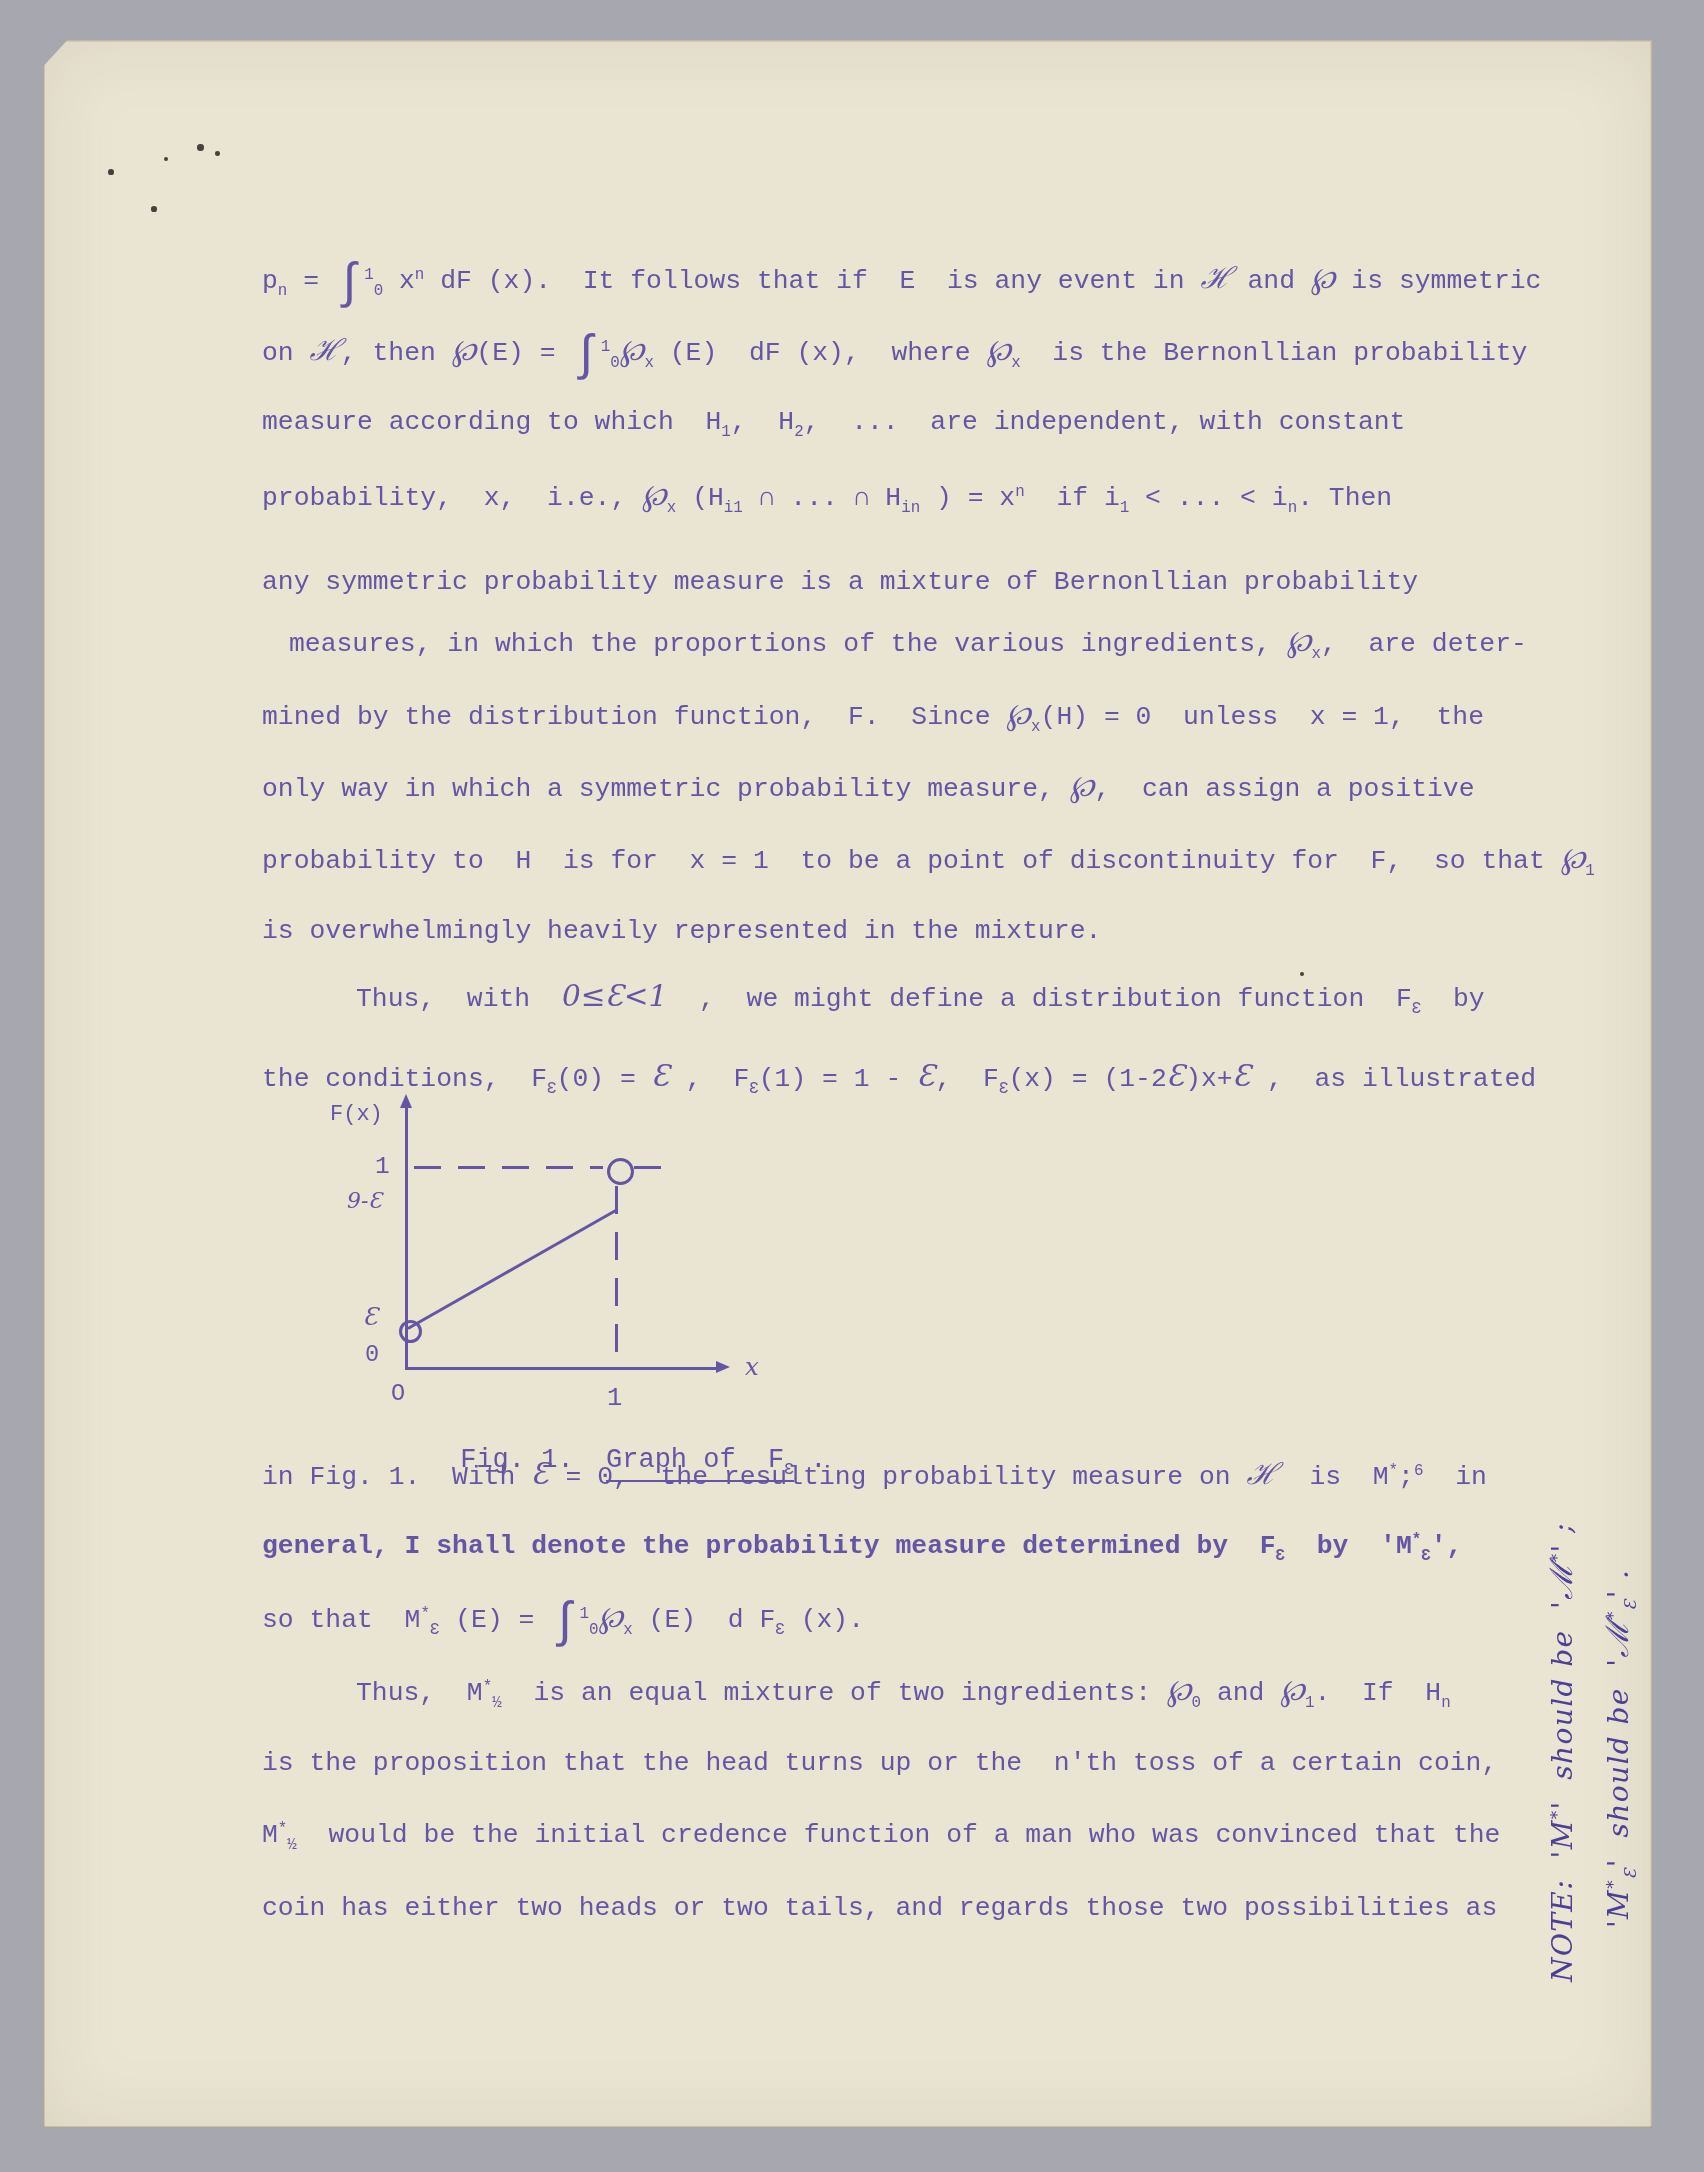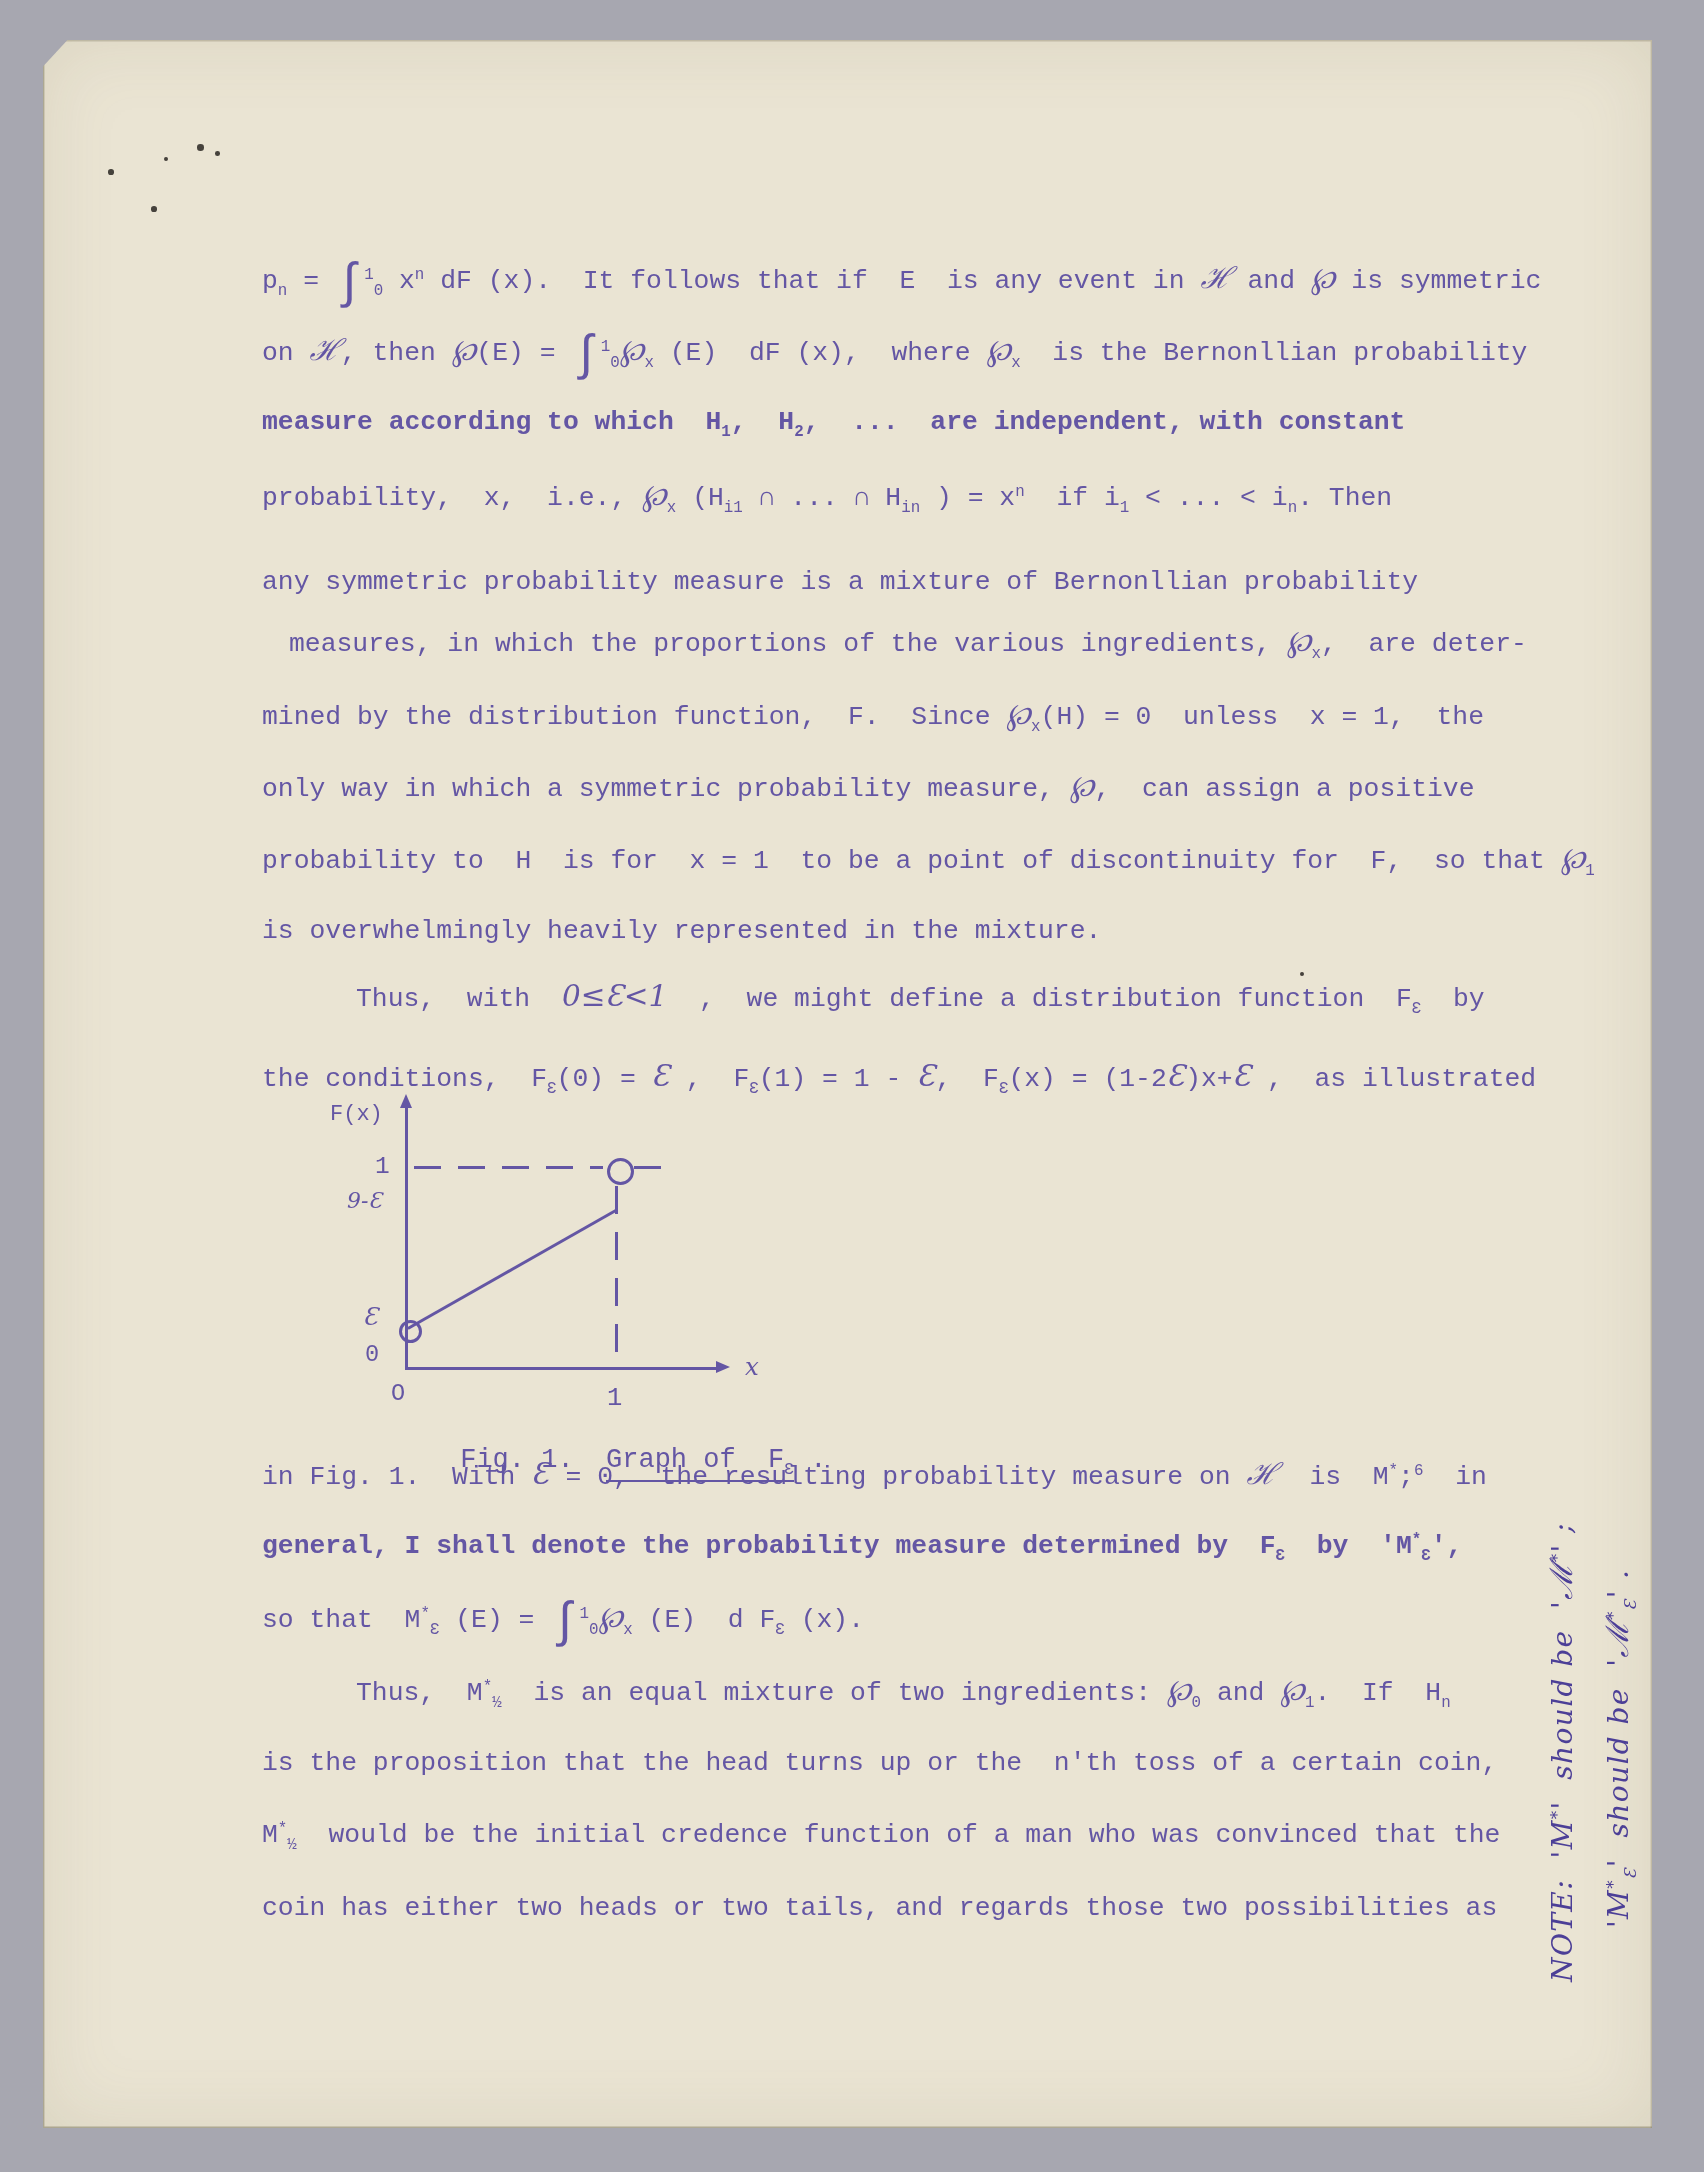--- a/index.html
+++ b/index.html
@@ -45,21 +45,21 @@
 </head>
 <body>
 
 <div class="page">
   <div class="paper"></div>
   <div class="paper-edge"></div>
 
   <div id="typed-text">
       <div class="typed-line" style="left: 262px; top: 264px;">p<span class="seg-sub">n</span> = <span class="seg-int">∫</span><span class="seg-sup">1</span><span class="seg-sub">0</span> x<span class="seg-sup">n</span> dF (x).  It follows that if  E  is any event in <span class="seg-hand">ℋ</span> and <span class="seg-hand">℘</span> is symmetric</div>
       <div class="typed-line" style="left: 262px; top: 336px;">on <span class="seg-hand">ℋ</span>, then <span class="seg-hand">℘</span>(E) = <span class="seg-int">∫</span><span class="seg-sup">1</span><span class="seg-sub">0</span><span class="seg-hand">℘</span><span class="seg-sub">x</span> (E)  dF (x),  where <span class="seg-hand">℘</span><span class="seg-sub">x</span>  is the Bernonllian probability</div>
-      <div class="typed-line" style="left: 262px; top: 409px; font-weight: bold;">measure according to which  H<span class="seg-sub">1</span>,  H<span class="seg-sub">2</span>,  ...  are independent, with constant</div>
+      <div class="typed-line" style="left: 262px; top: 409px;">measure according to which  H<span class="seg-sub">1</span>,  H<span class="seg-sub">2</span>,  ...  are independent, with constant</div>
       <div class="typed-line" style="left: 262px; top: 481px;">probability,  x,  i.e., <span class="seg-hand">℘</span><span class="seg-sub">x</span> (H<span class="seg-sub">i</span><span class="seg-sub">1</span> ∩ ... ∩ H<span class="seg-sub">i</span><span class="seg-sub">n</span> ) = x<span class="seg-sup">n</span>  if i<span class="seg-sub">1</span> &lt; ... &lt; i<span class="seg-sub">n</span>. Then</div>
       <div class="typed-line" style="left: 262px; top: 554px; margin-top: 15px;">any symmetric probability measure is a mixture of Bernonllian probability</div>
       <div class="typed-line" style="left: 262px; top: 627px; margin-left: 27px;">measures, in which the proportions of the various ingredients, <span class="seg-hand">℘</span><span class="seg-sub">x</span>,  are deter-</div>
       <div class="typed-line" style="left: 262px; top: 700px;">mined by the distribution function,  F.  Since <span class="seg-hand">℘</span><span class="seg-sub">x</span>(H) = 0  unless  x = 1,  the</div>
       <div class="typed-line" style="left: 262px; top: 772px;">only way in which a symmetric probability measure, <span class="seg-hand">℘</span>,  can assign a positive</div>
       <div class="typed-line" style="left: 262px; top: 844px;">probability to  H  is for  x = 1  to be a point of discontinuity for  F,  so that <span class="seg-hand">℘</span><span class="seg-sub">1</span></div>
       <div class="typed-line" style="left: 262px; top: 918px;">is overwhelmingly heavily represented in the mixture.</div>
       <div class="typed-line" style="left: 356px; top: 982px;">Thus,  with  <span class="seg-hand">0≤Ɛ&lt;1</span>  ,  we might define a distribution function  F<span class="seg-sub">Ɛ</span>  by</div>
       <div class="typed-line" style="left: 262px; top: 1062px;">the conditions,  F<span class="seg-sub">Ɛ</span>(0) = <span class="seg-hand">Ɛ</span> ,  F<span class="seg-sub">Ɛ</span>(1) = 1 - <span class="seg-hand">Ɛ</span>,  F<span class="seg-sub">Ɛ</span>(x) = (1-2<span class="seg-hand">Ɛ</span>)x+<span class="seg-hand">Ɛ</span> ,  as illustrated</div>
       <div class="typed-line" style="left: 262px; top: 1460px;">in Fig. 1.  With <span class="seg-hand">Ɛ</span> = 0,  the resulting probability measure on <span class="seg-hand">ℋ</span>  is  M<span class="seg-sup">*</span>;<span class="seg-sup">6</span>  in</div>

